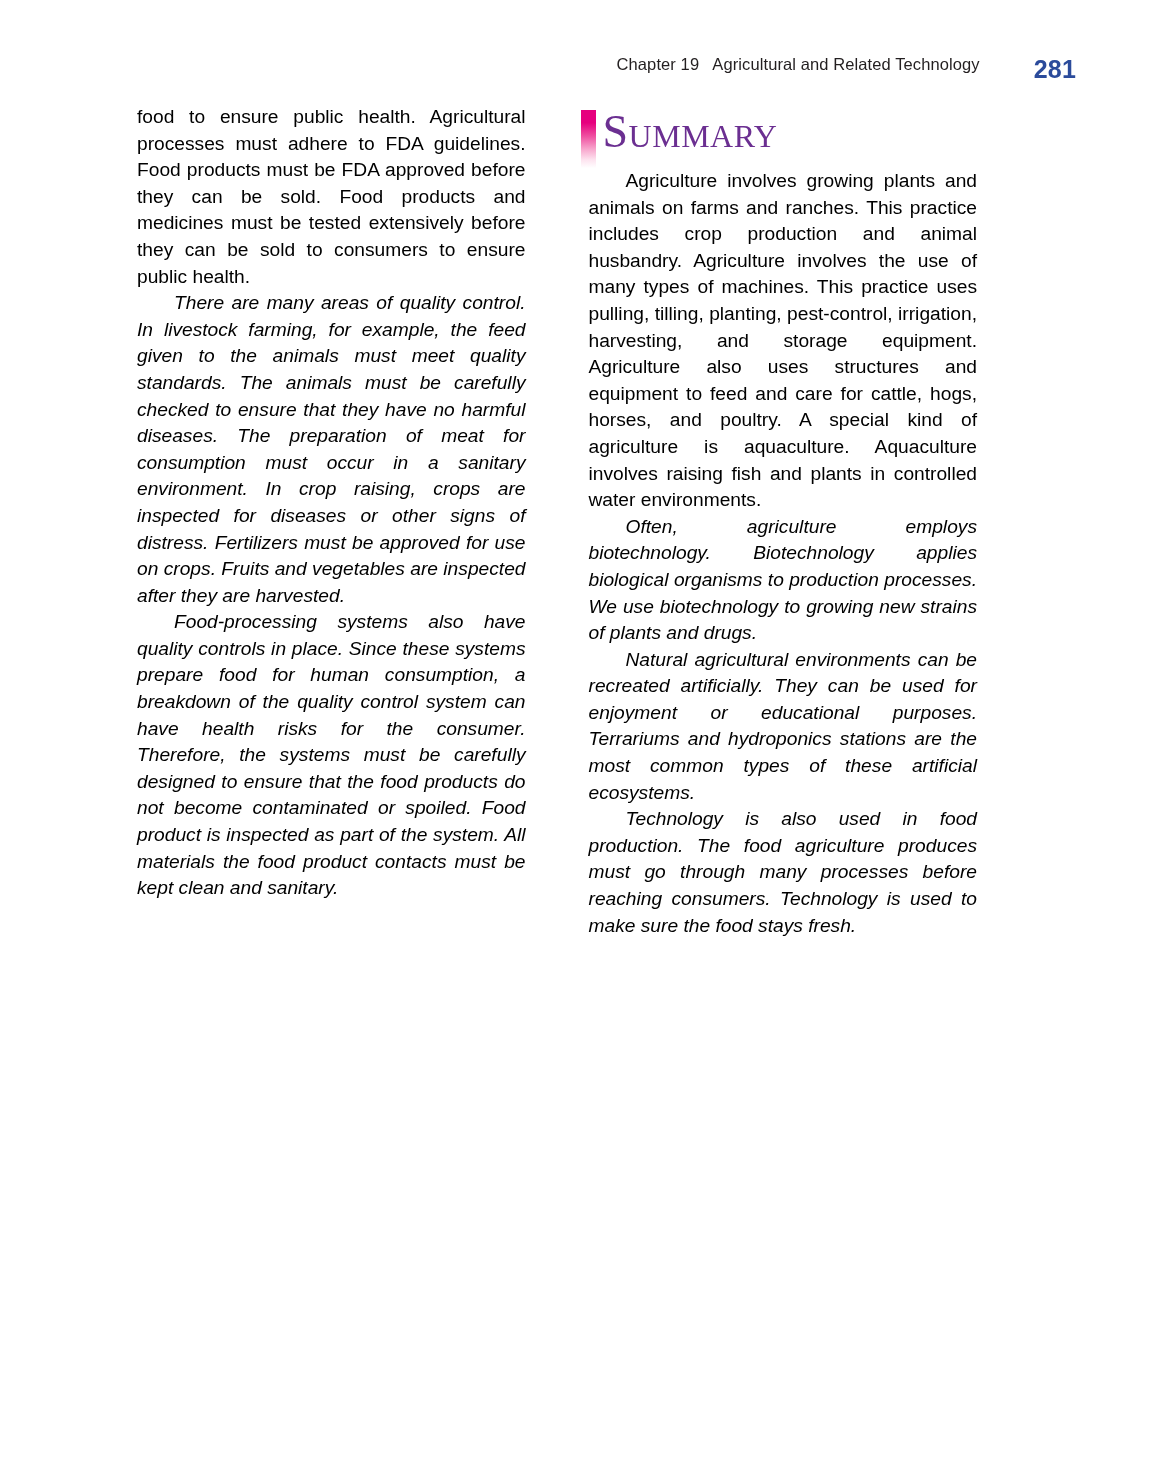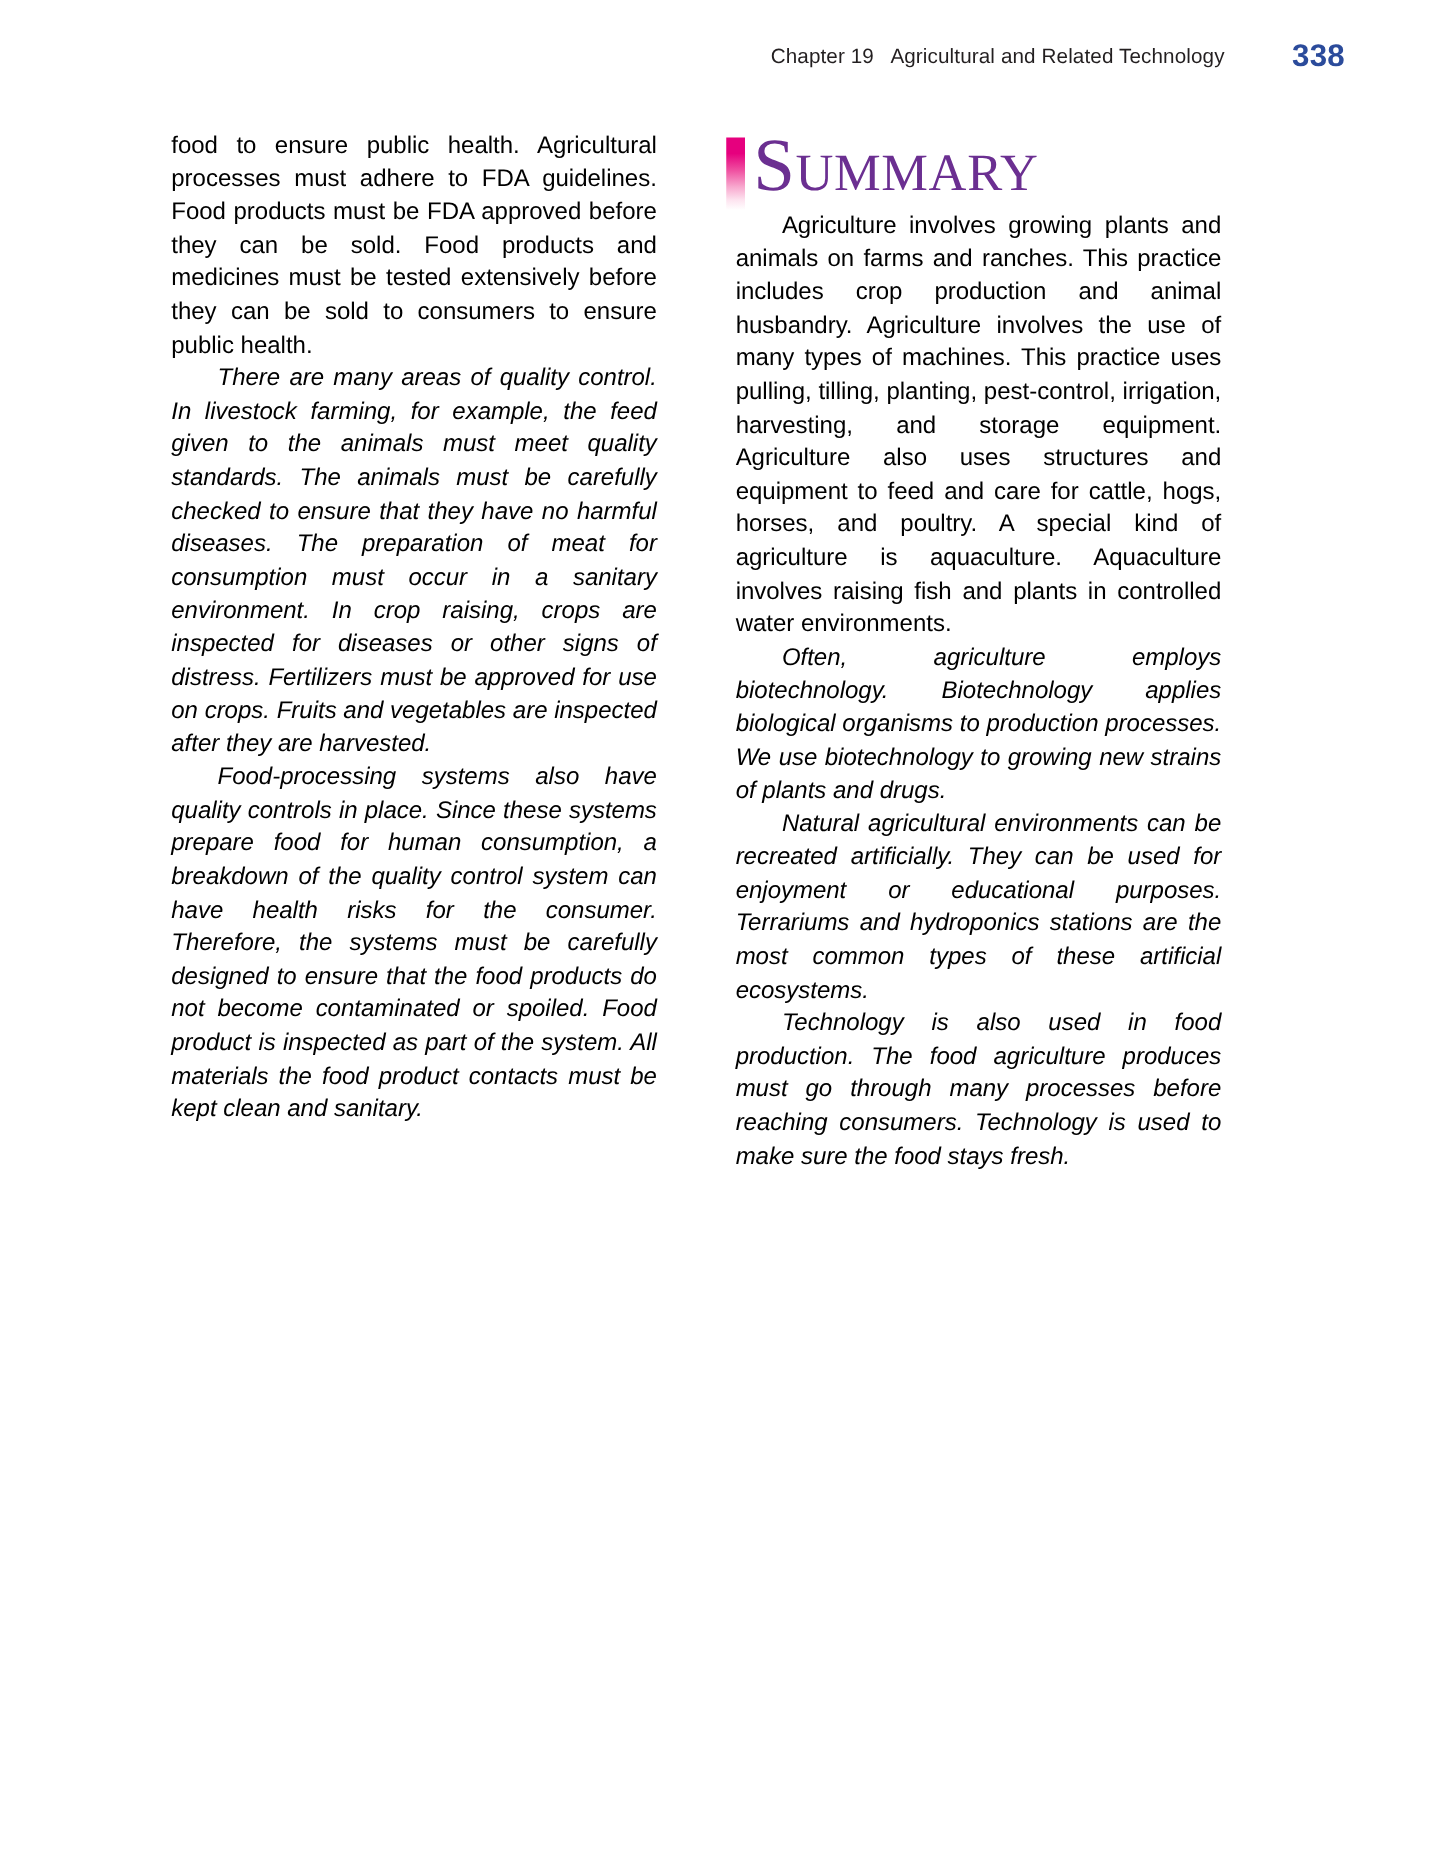--- a/index.html
+++ b/index.html
@@ -16,24 +16,24 @@
     width: 1156px;
     height: 1479px;
     background: #ffffff;
     overflow: hidden;
   }
 
   
   .running-head {
     position: absolute;
     left: 137px;
-    top: 31px;
+    top: 55px;
     width: 939px;
     display: flex;
-    align-items: center;
+    align-items: flex-start;
     justify-content: flex-end;
   }
   .running-head-text {
     font-size: 16.5px;
     color: #231f20;
     letter-spacing: 0.1px;
     white-space: pre;
   }
   .folio {
     font-size: 25px;
@@ -78,21 +78,21 @@
                 #f8a8ce 68%,
                 #fde3ef 86%,
                 #ffffff 100%);
   }
   .summary-title {
     position: absolute;
     left: 14px;
     top: 0;
     font-family: "Liberation Serif", serif;
     color: #6b2f91;
-    font-size: 60px;
+    font-size: 46px;
     line-height: 56px;
     font-variant: small-caps;
     letter-spacing: 0.5px;
     white-space: nowrap;
   }
 
   
   p.body {
     margin: 0;
     font-size: 19.2px;
@@ -111,21 +111,21 @@
     font-style: italic;
   }
 </style>
 </head>
 <body>
 
 <div class="page">
 
   <div class="running-head">
     <span class="running-head-text">Chapter 19   Agricultural and Related Technology</span>
-    <span class="folio">338</span>
+    <span class="folio">281</span>
   </div>
 
   <div class="columns">
 
     <div class="col col-left">
       <p class="body no-indent">food to ensure public health. Agricultural processes must adhere to FDA guidelines. Food products must be FDA approved before they can be sold. Food products and medicines must be tested extensively before they can be sold to consumers to ensure public health.</p>
       <p class="body">There are many areas of quality control. In livestock farming, for example, the feed given to the animals must meet quality standards. The animals must be carefully checked to ensure that they have no harmful diseases. The preparation of meat for consumption must occur in a sanitary environment. In crop raising, crops are inspected for diseases or other signs of distress. Fertilizers must be approved for use on crops. Fruits and vegetables are inspected after they are harvested.</p>
       <p class="body">Food-processing systems also have quality controls in place. Since these systems prepare food for human consumption, a breakdown of the quality control system can have health risks for the consumer. Therefore, the systems must be carefully designed to ensure that the food products do not become contaminated or spoiled. Food product is inspected as part of the system. All materials the food product contacts must be kept clean and sanitary.</p>
     </div>
 

